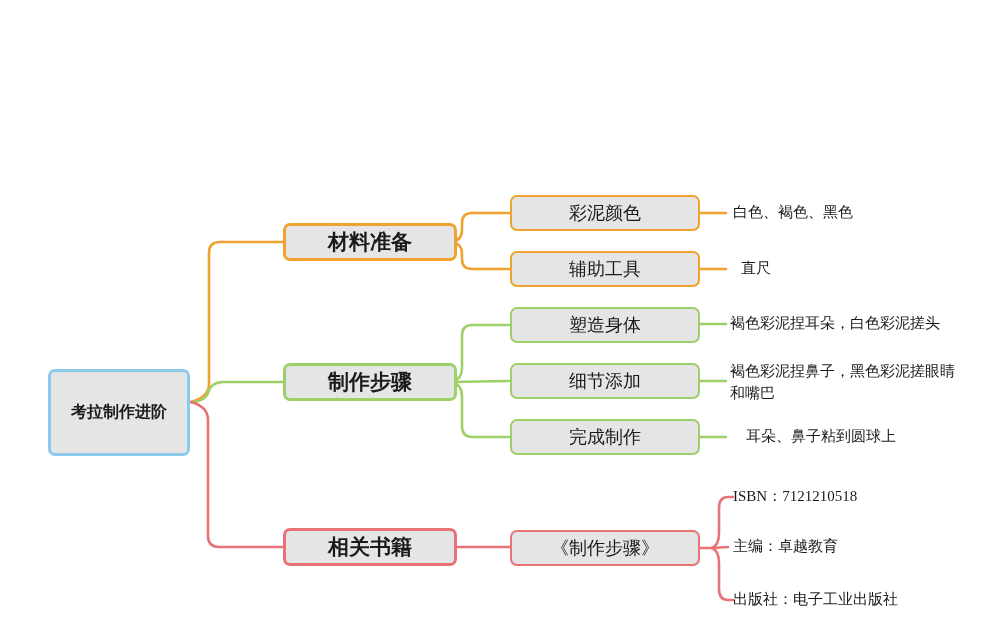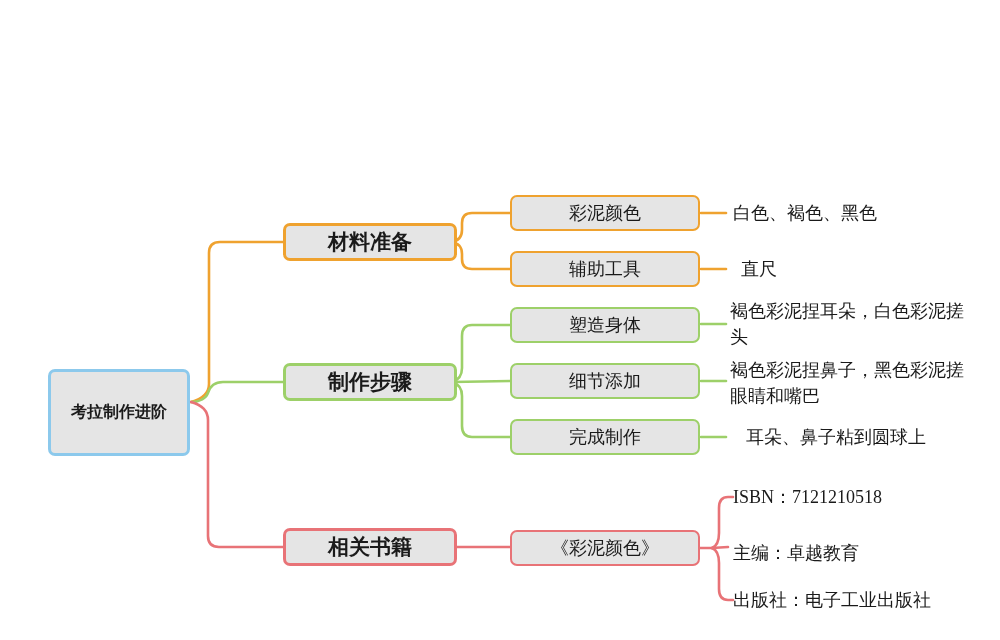--- a/index.html
+++ b/index.html
@@ -14,21 +14,21 @@
     display:flex;align-items:center;justify-content:center;text-align:center;
     border-style:solid;border-radius:7px;cursor:default;
   }
   .node-root{
     left:48px;top:369px;width:142px;height:87px;border-width:3px;
     font-size:16px;font-weight:bold;line-height:1.65;padding:0 4px;
   }
   .node-branch{left:283px;width:174px;height:38px;border-width:3px;font-size:21px;font-weight:bold;}
   .node-leaf{left:510px;width:190px;height:36px;border-width:2.5px;font-size:18px;}
   .note{
-    position:absolute;transform:translateY(-50%);font-size:18px;line-height:1.45;
+    position:absolute;transform:translateY(-50%);font-size:15px;line-height:1.45;
     white-space:nowrap;
   }
   .note.wrap{white-space:normal;width:236px;}
 </style>
 </head>
 <body>
 
 <div class="canvas">
 
   <svg class="wires" viewBox="0 0 1000 640">
@@ -66,24 +66,24 @@
   <div class="node node-branch" style="top: 363px; border-color: rgb(157, 208, 105);">制作步骤</div>
   <div class="node node-branch" style="top: 528px; border-color: rgb(232, 115, 119);">相关书籍</div>
 
   <div class="node node-leaf" style="top: 195px; border-color: rgb(239, 162, 47);">彩泥颜色</div>
   <div class="node node-leaf" style="top: 251px; border-color: rgb(239, 162, 47);">辅助工具</div>
 
   <div class="node node-leaf" style="top: 307px; border-color: rgb(157, 208, 105);">塑造身体</div>
   <div class="node node-leaf" style="top: 363px; border-color: rgb(157, 208, 105);">细节添加</div>
   <div class="node node-leaf" style="top: 419px; border-color: rgb(157, 208, 105);">完成制作</div>
 
-  <div class="node node-leaf" style="top: 530px; border-color: rgb(232, 115, 119);">《彩泥颜色》</div>
+  <div class="node node-leaf" style="top: 530px; border-color: rgb(232, 115, 119);">《制作步骤》</div>
 
   <div class="note" style="left:733px;top:213px;">白色、褐色、黑色</div>
   <div class="note" style="left:741px;top:269px;">直尺</div>
   <div class="note wrap" style="left:730px;top:324px;">褐色彩泥捏耳朵，白色彩泥搓头</div>
   <div class="note wrap" style="left:730px;top:383px;">褐色彩泥捏鼻子，黑色彩泥搓眼睛和嘴巴</div>
   <div class="note" style="left:730px;top:437px;margin-left:16px;">耳朵、鼻子粘到圆球上</div>
   <div class="note" style="left:733px;top:497px;">ISBN：7121210518</div>
-  <div class="note" style="left:733px;top:547px;margin-top:6px;">主编：卓越教育</div>
+  <div class="note" style="left:733px;top:547px;">主编：卓越教育</div>
   <div class="note" style="left:733px;top:600px;">出版社：电子工业出版社</div>
 
 </div>
 
 </body></html>

